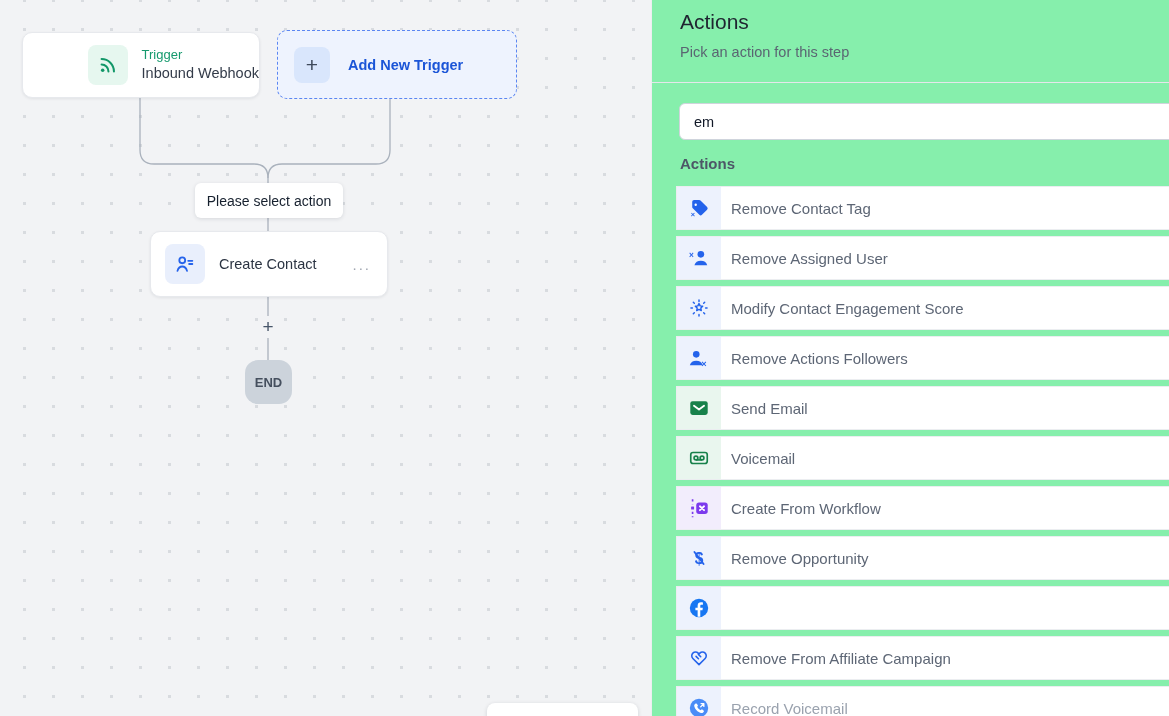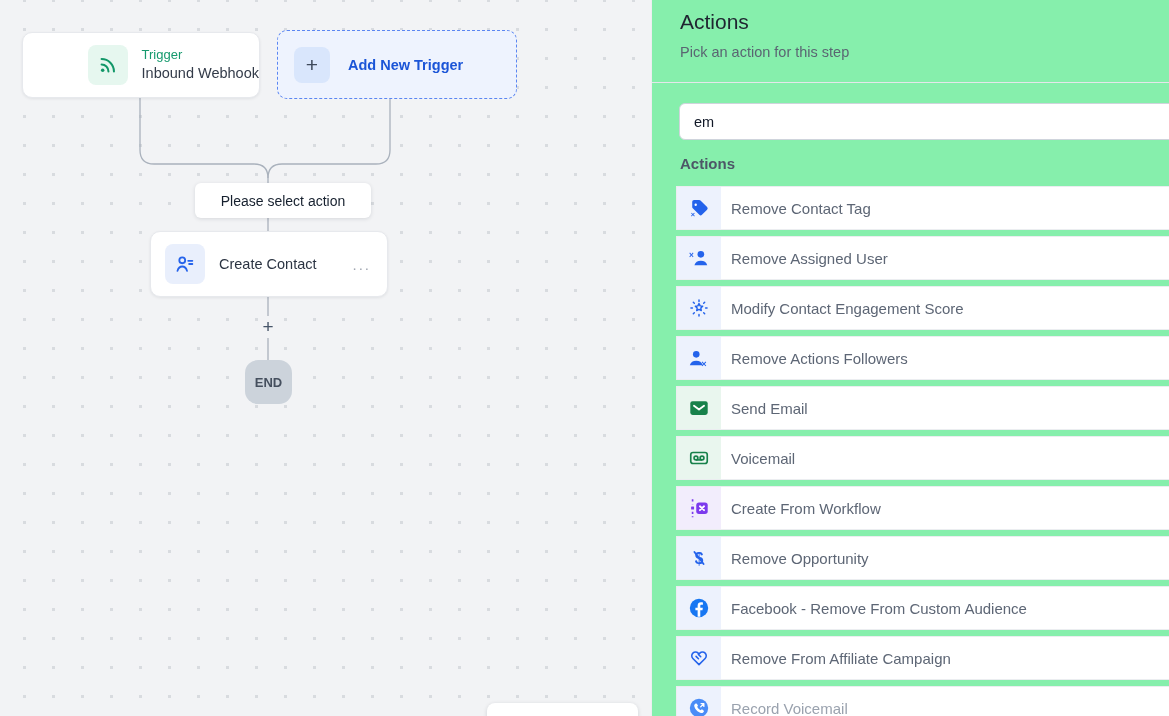--- a/index.html
+++ b/index.html
@@ -25,21 +25,21 @@
   .trigger-sub { font-size:14.5px; color:#333b49; }
 
   .add-trigger { left:277px; top:30px; width:240px; height:69px; padding-left:16px;
     background:#eef3fe; border:1.5px dashed #5b86f2; border-radius:10px;
     box-shadow:none; cursor:pointer; }
   .add-plus { width:36px; height:36px; border-radius:8px; background:#d9e6fc;
     color:#3f4a5c; font-size:21px; display:flex; align-items:center;
     justify-content:center; font-weight:400; }
   .add-label { margin-left:18px; font-size:14.5px; font-weight:700; color:#1b55d7; }
 
-  .select-label { position:absolute; left:195px; top:183px; width:176px; height:35px;
+  .select-label { position:absolute; left:195px; top:183px; width:148px; height:35px;
     background:#fff; border-radius:6px; box-shadow:0 1px 4px rgba(16,24,40,.12);
     display:flex; align-items:center; justify-content:center;
     font-size:14px; color:#16202e; }
 
   .action-node { left:150px; top:231px; width:238px; height:66px; padding-left:14px; }
   .contact-icon { background:#e9effc; color:#2563eb; }
   .action-node-label { margin-left:14px; font-size:14.5px; color:#2b3442; flex:1; }
   .node-menu { margin-right:16px; color:#a0a6b1; font-size:15px; letter-spacing:2px;
     cursor:pointer; }
 
@@ -216,21 +216,20 @@
         </span>
         <span class="row-label">Remove Opportunity</span>
       </div>
       <div class="action-row">
         <span class="row-icon theme-blue">
           <svg viewBox="0 0 24 24">
             <circle cx="12" cy="12" r="10" fill="#1877f2"></circle>
             <path d="M13.4 21.6v-7.2h2.4l.37-2.8H13.4V9.8c0-.81.22-1.36 1.39-1.36h1.48V5.93c-.26-.03-1.14-.11-2.16-.11-2.14 0-3.6 1.3-3.6 3.7v2.08H8.07v2.8h2.44v7.2z" fill="#fff"></path>
           </svg>
         </span>
-        <span class="row-label">Facebook - Remove From Custom Audience</span>
       </div>
       <div class="action-row">
         <span class="row-icon theme-blue">
           <svg viewBox="0 0 24 24" fill="none" stroke="currentColor" stroke-width="1.7" stroke-linecap="round" stroke-linejoin="round">
             <path d="M12 19.2L5.3 12.5a4.1 4.1 0 0 1 0-5.8 4.1 4.1 0 0 1 5.8 0l.9.9.9-.9a4.1 4.1 0 0 1 5.8 0 4.1 4.1 0 0 1 0 5.8z"></path>
             <path d="M8.8 10.2l2.6 2.6M11.3 8l2.6 2.6"></path>
           </svg>
         </span>
         <span class="row-label">Remove From Affiliate Campaign</span>
       </div>

